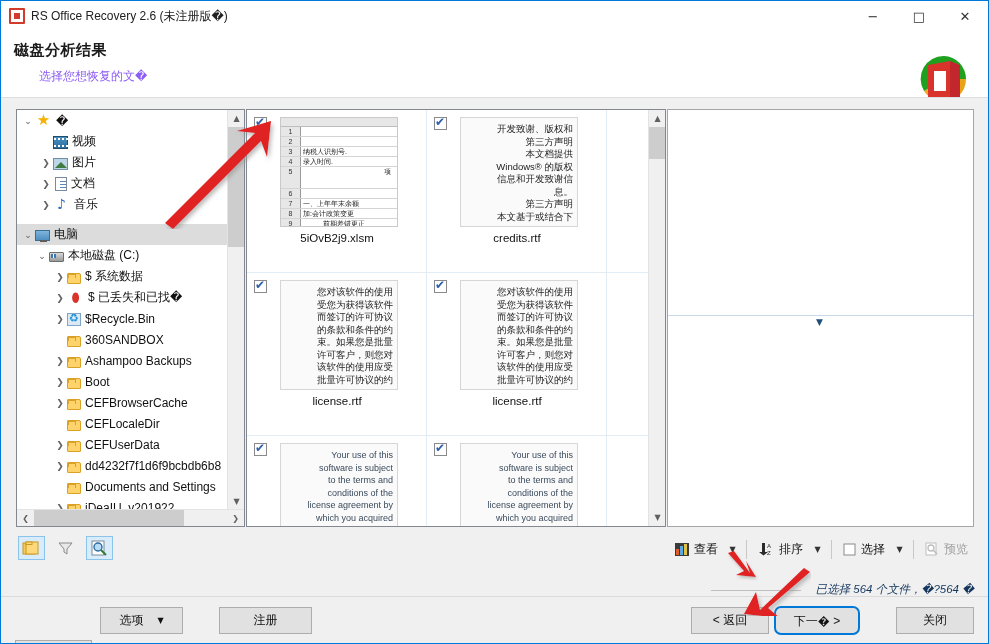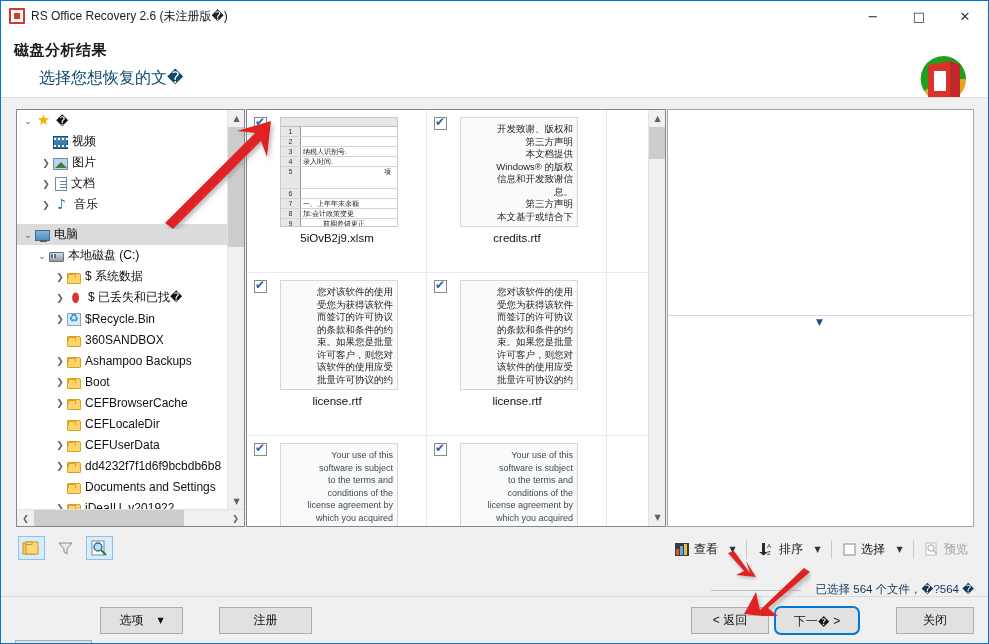--- a/index.html
+++ b/index.html
@@ -64,21 +64,21 @@
     border-bottom: 1px solid #dedede;
     overflow: hidden;
   }
   #header-title {
     position: absolute; left: 13px; top: 9px;
     font-size: 15px; color: #1b1b1b; font-weight: bold;
     letter-spacing: 0.5px;
   }
   #header-sub {
     position: absolute; left: 38px; top: 36px;
-    font-size: 16px; color: #0c4a6e;
+    font-size: 12px; color: #8b5cf6;
   }
   #brand-logo {
     position: absolute; right: 16px; top: 21px;
     width: 56px; height: 54px;
   }
 
   
   #watermark {
     position: absolute; left: 0; top: -4px;
     width: 240px; height: 95px;
@@ -750,21 +750,21 @@
         <svg width="14" height="14" viewBox="0 0 14 14">
           <rect x="1" y="1" width="10" height="12" fill="#ffffff" stroke="#bdbdbd"></rect>
           <circle cx="6" cy="6" r="3" fill="none" stroke="#bdbdbd" stroke-width="1.3"></circle>
           <line x1="8" y1="8" x2="12" y2="12" stroke="#bdbdbd" stroke-width="1.6"></line>
         </svg>
         <span>预览</span>
       </div>
     </div>
 
     <div id="status-line" style="top:491px;"></div>
-    <div id="status-text" style="top:483px;">已选择 564 个文件，�?564 �</div>
+    <div id="status-text" style="top:483px;font-style:italic;">已选择 564 个文件，�?564 �</div>
 
   </div>
 
   <div id="footer">
     <div class="btn" style="left:14px;top:10px;width:77px;margin-top:33px;">帮助</div>
     <div class="btn" style="left:99px;top:10px;width:83px;gap:8px;">
       <span>选项</span>
       <span class="caret">▼</span>
     </div>
     <div class="btn" style="left:218px;top:10px;width:93px;">注册</div>

